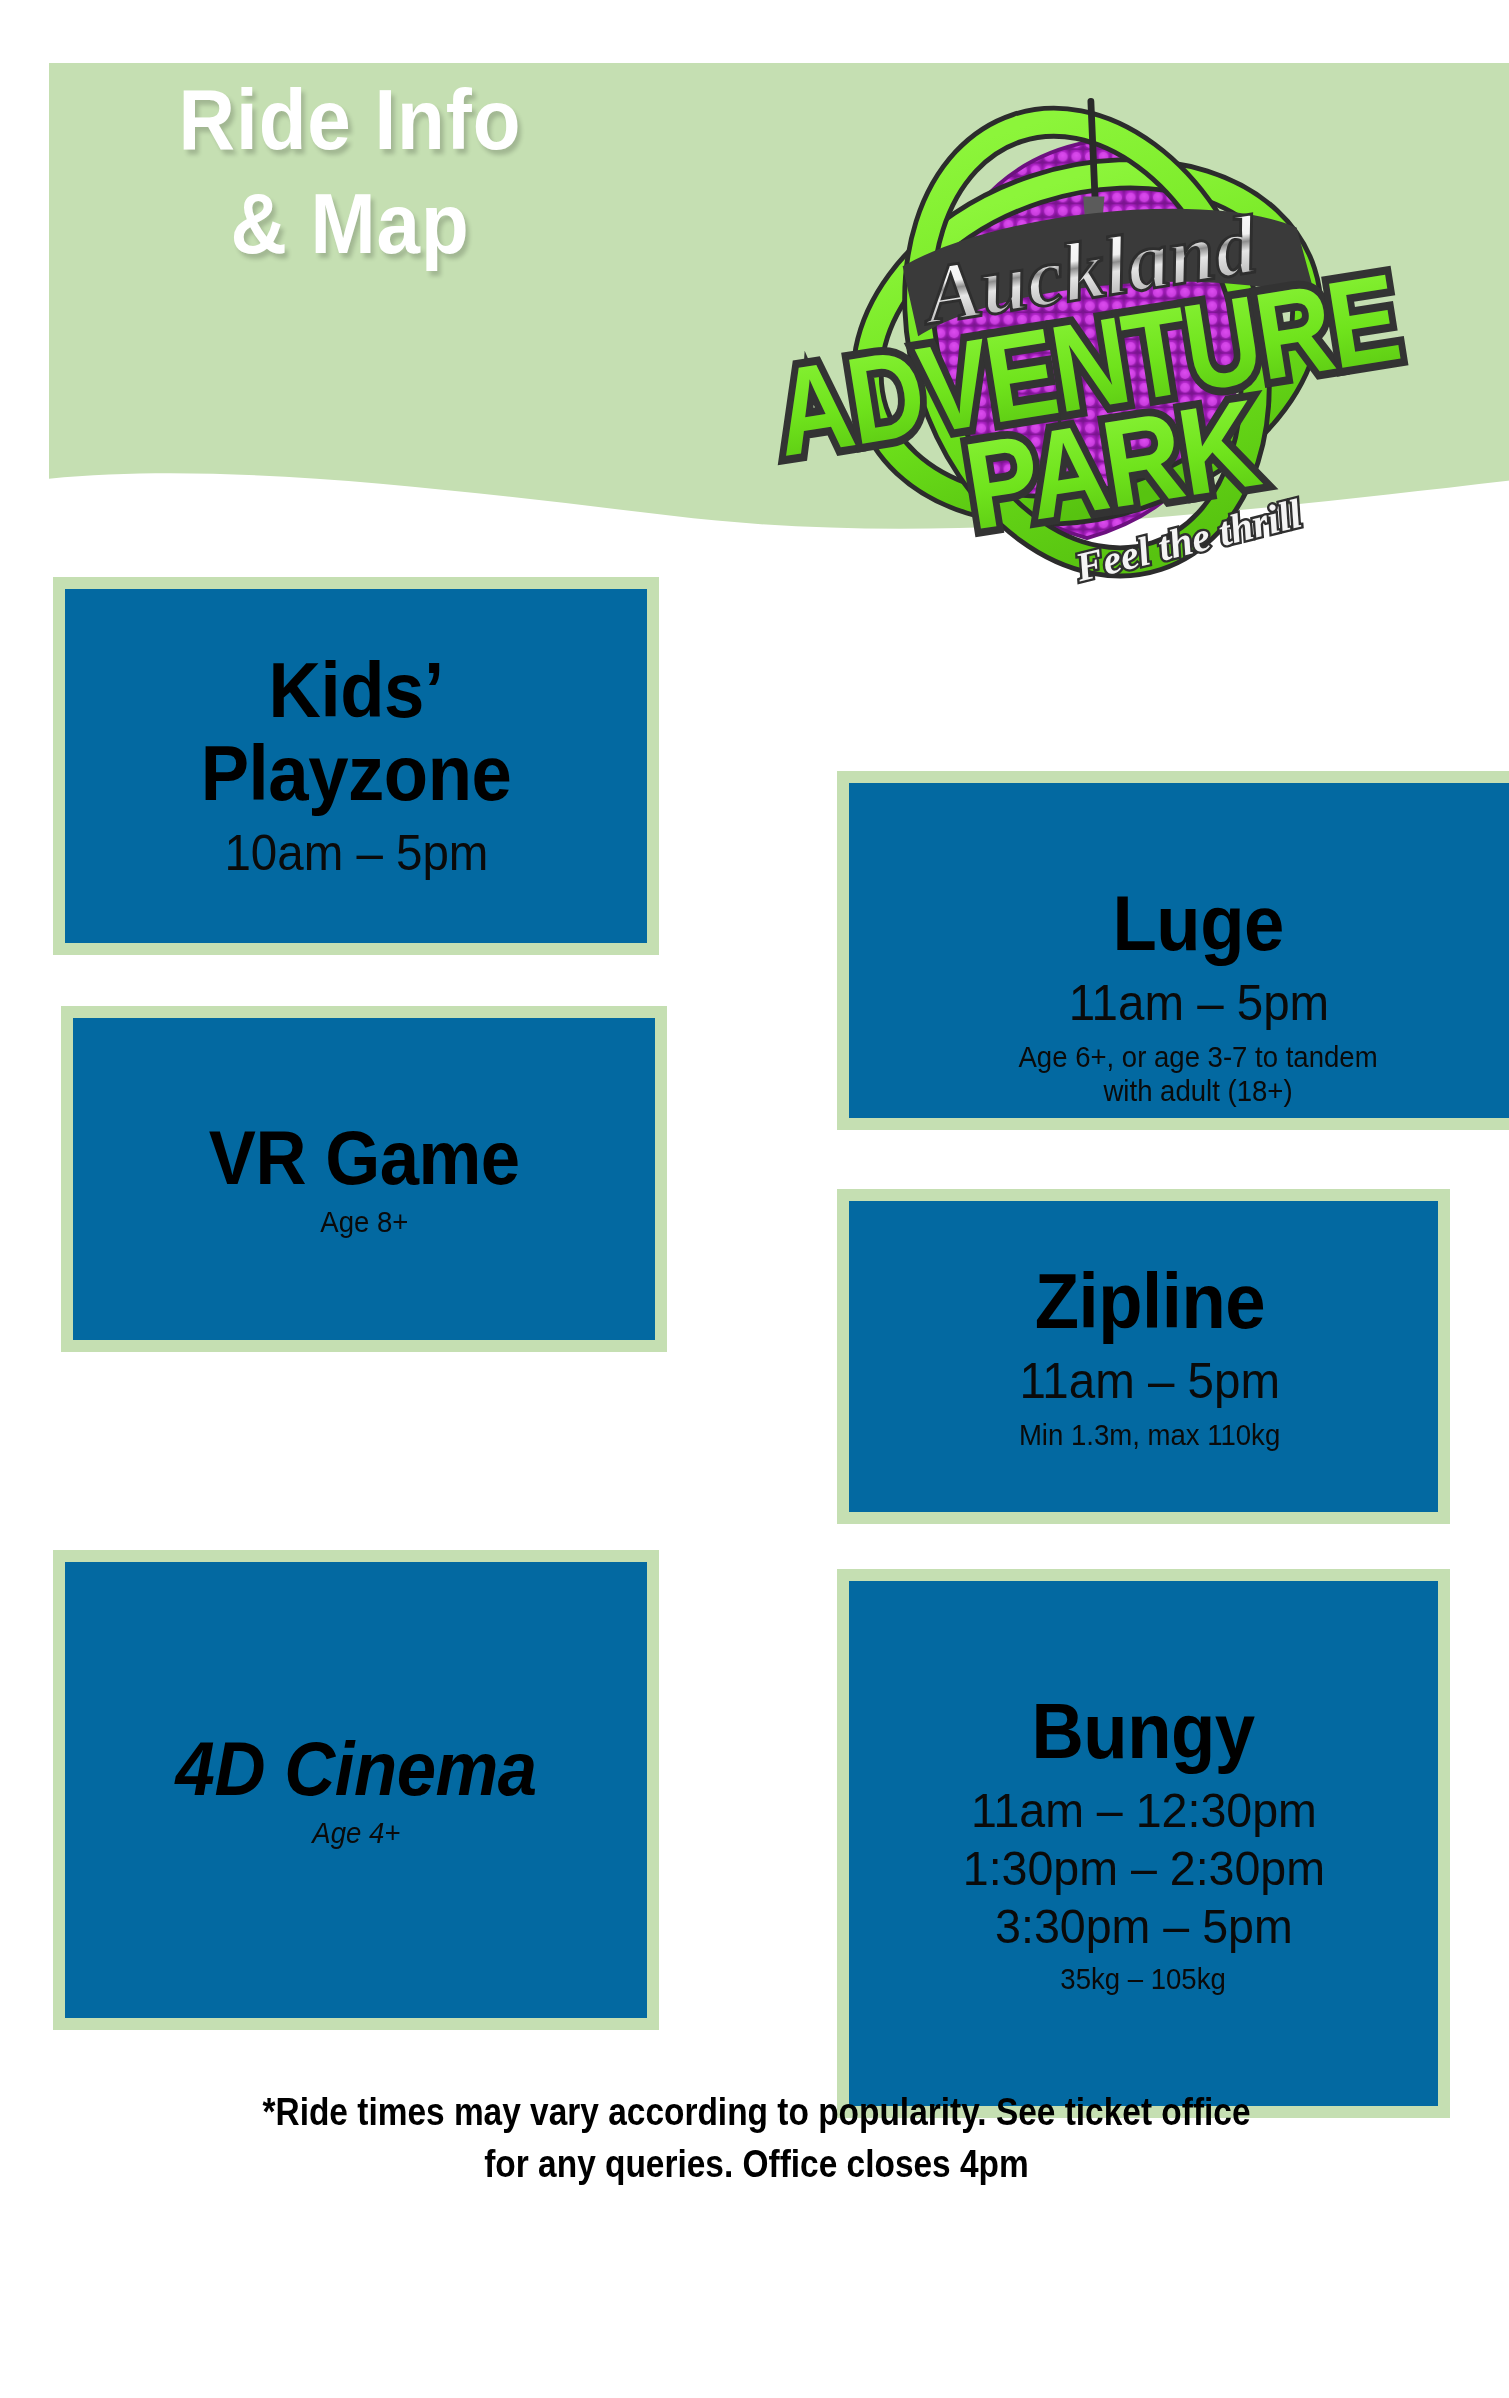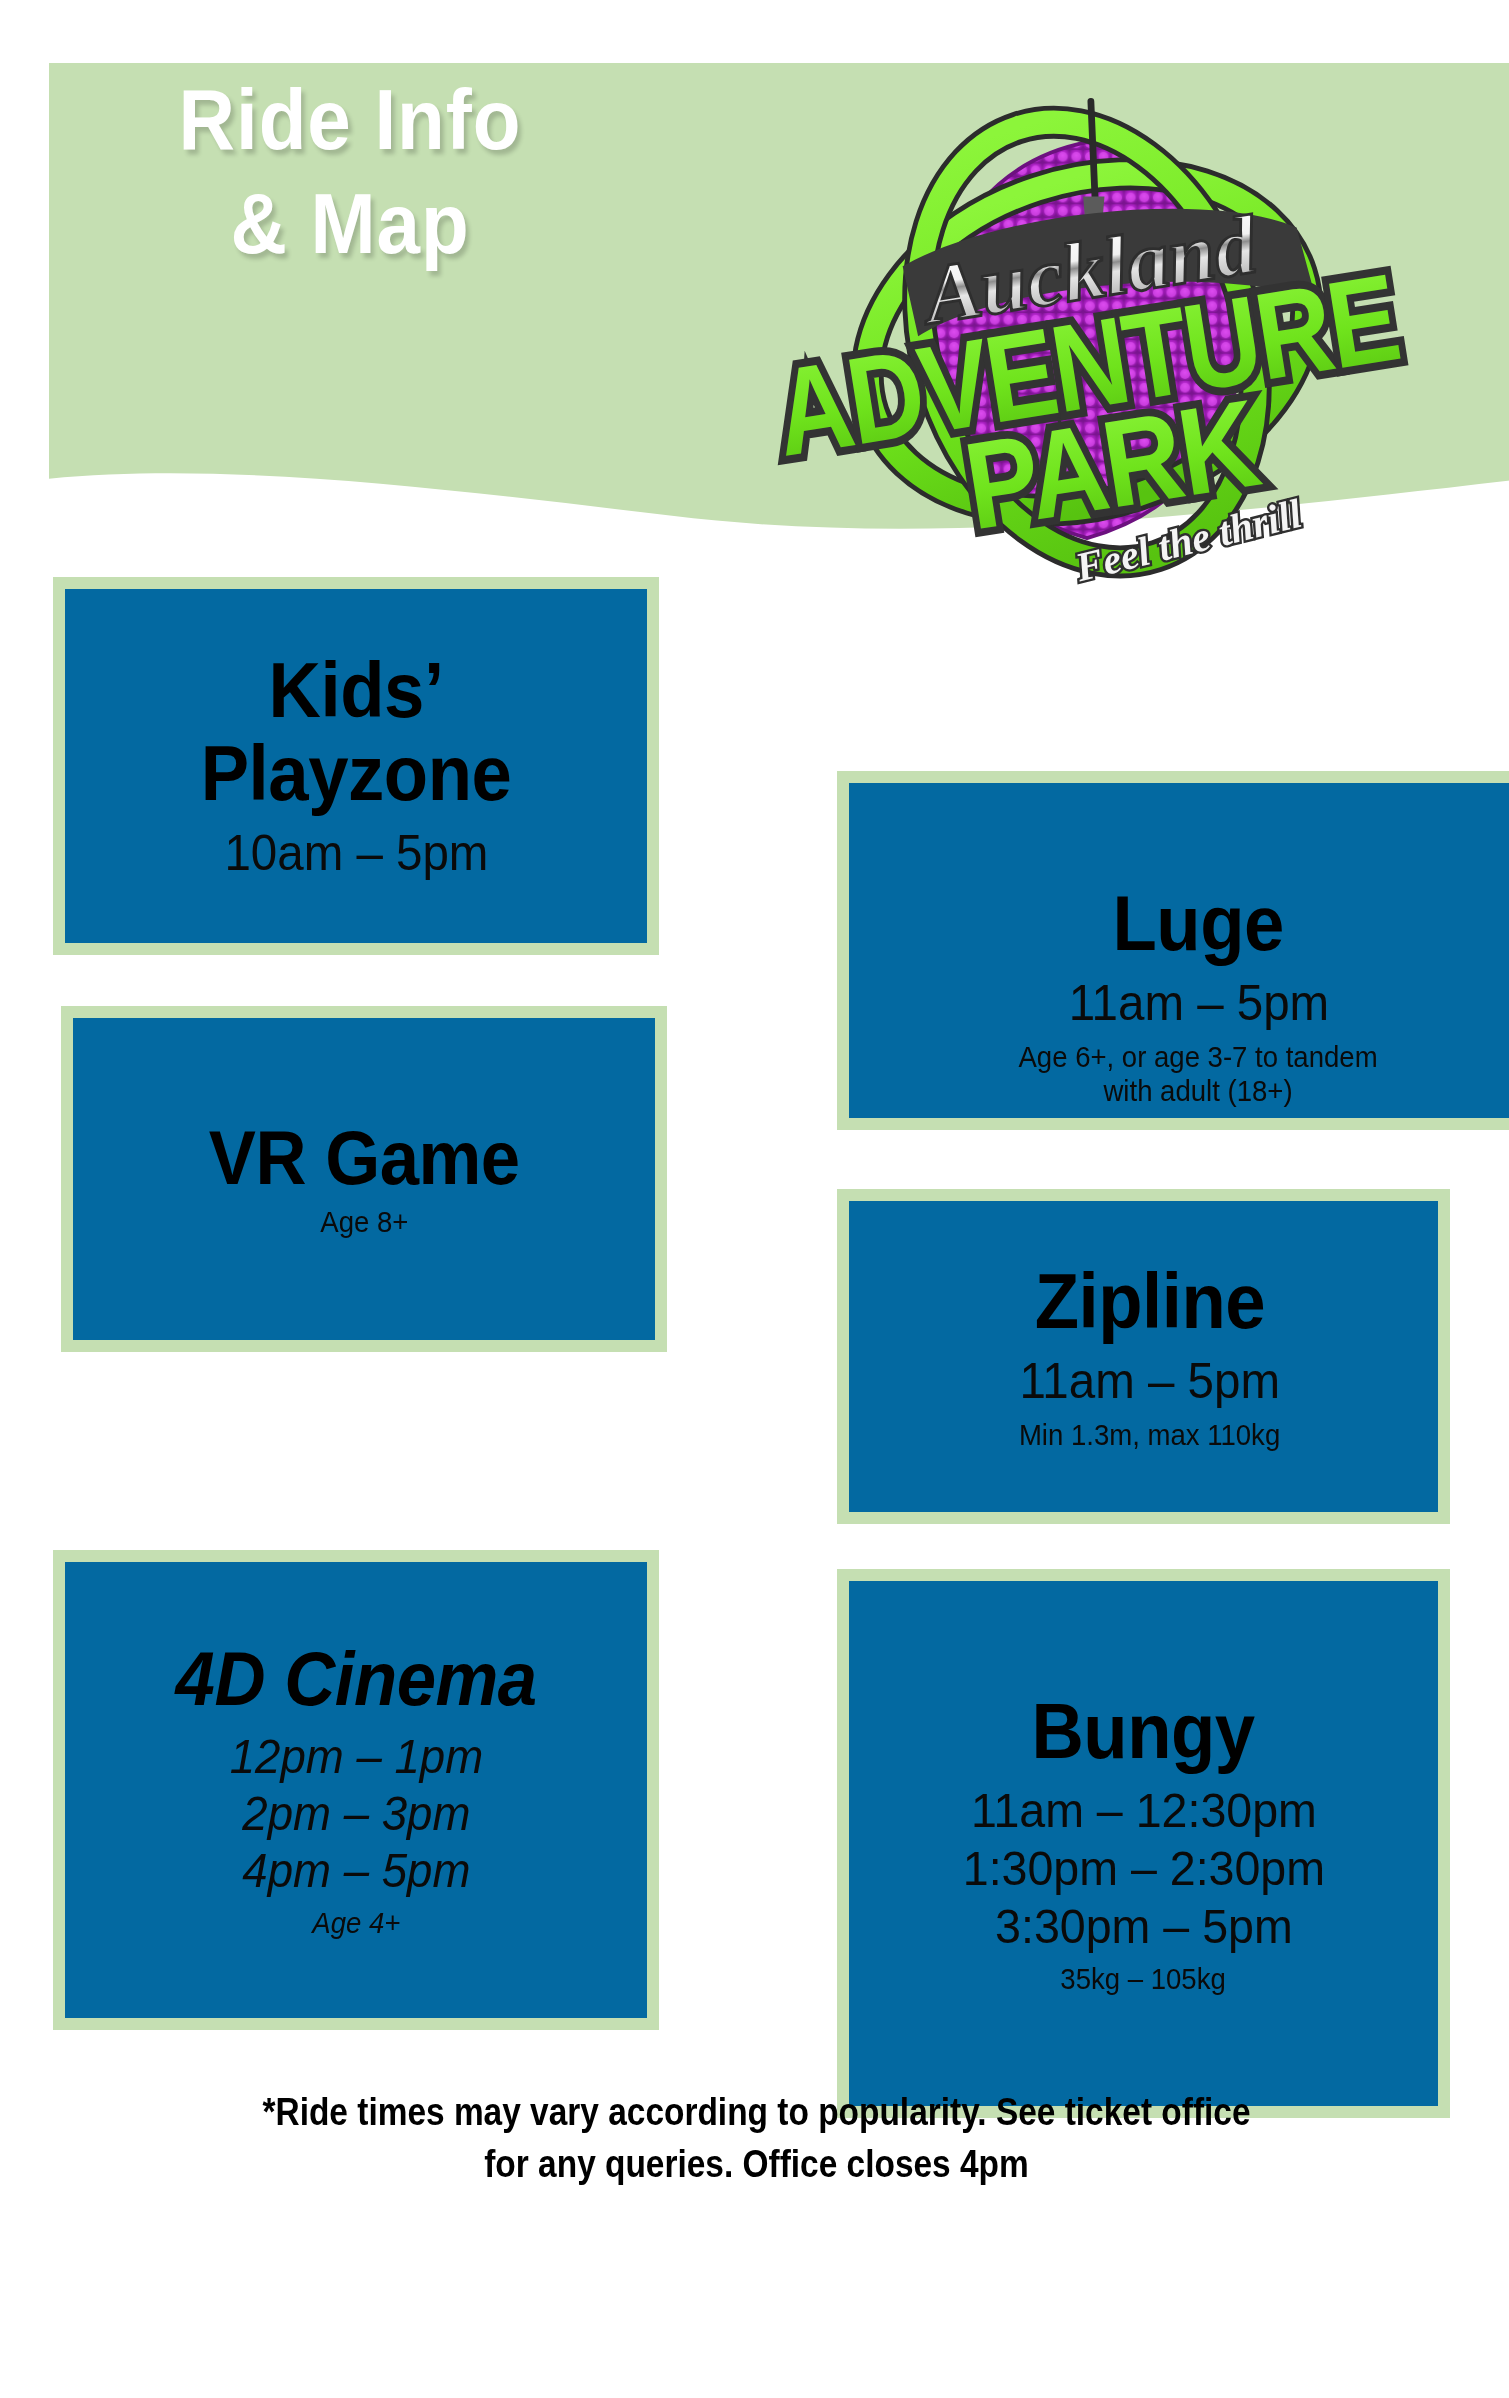--- a/index.html
+++ b/index.html
@@ -207,25 +207,20 @@
   </div>
 </div>
 
 <div class="card" id="card-vr">
   <div class="card-title">VR Game</div>
   <div class="card-note">Age 8+</div>
 </div>
 
 <div class="card" id="card-cinema">
   <div class="card-title">4D Cinema</div>
-  <div class="card-times">
-    <div class="time-line">12pm – 1pm</div>
-    <div class="time-line">2pm – 3pm</div>
-    <div class="time-line">4pm – 5pm</div>
-  </div>
   <div class="card-note">Age 4+</div>
 </div>
 
 <div class="card" id="card-luge">
   <div class="card-title">Luge</div>
   <div class="card-times">
     <div class="time-line">11am – 5pm</div>
   </div>
   <div class="card-note">Age 6+, or age 3-7 to tandem
 with adult (18+)</div>

